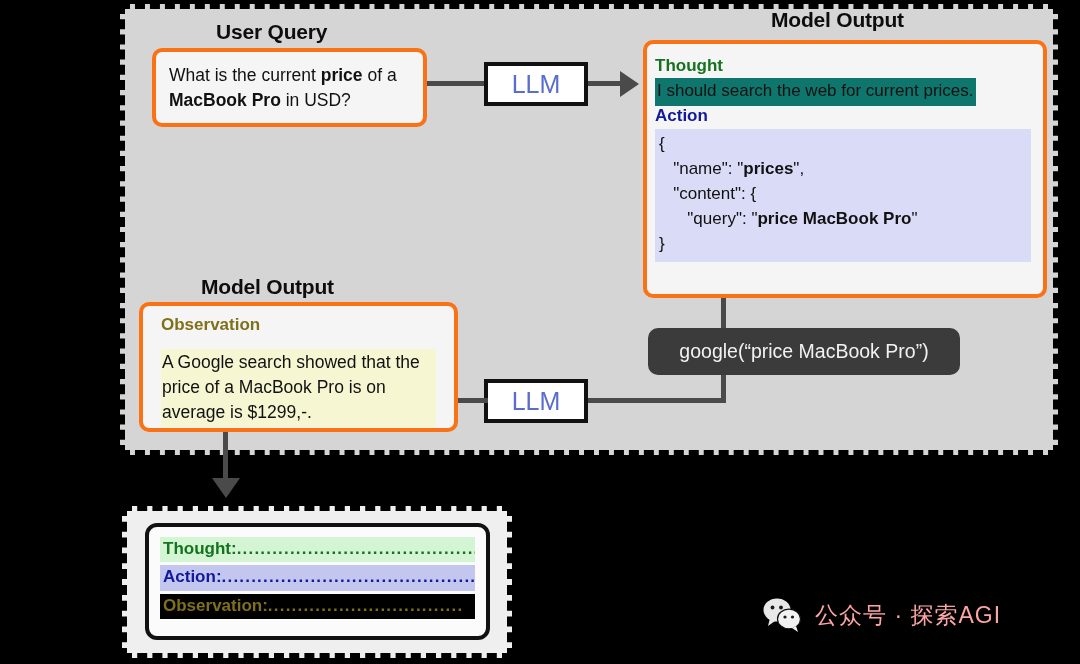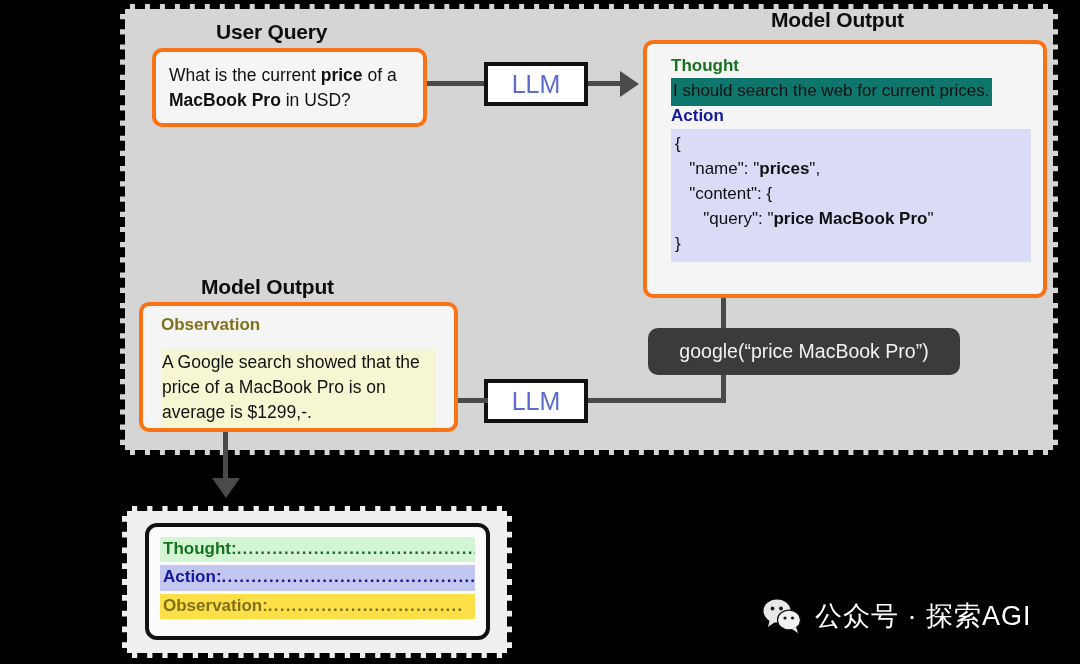--- a/index.html
+++ b/index.html
@@ -63,21 +63,21 @@
     line-height: 1.45;
   }
   #user-query-text b { font-weight: bold; }
 
   
   #model-output-box {
     left: 643px;
     top: 40px;
     width: 404px;
     height: 258px;
-    padding: 12px 12px 10px 24px;
+    padding: 12px 12px 10px 8px;
   }
   .mo-head {
     font-size: 17px;
     font-weight: bold;
     line-height: 1.2;
   }
   #thought-head { color: #15731f; }
   #action-head  { color: #13199c; margin-top: 0; }
   #thought-body {
     background: #0f766e;
@@ -232,36 +232,36 @@
     font-size: 17px;
     font-weight: bold;
     line-height: 1.32;
     padding: 1px 3px 2px 3px;
     margin-bottom: 3px;
     white-space: nowrap;
     overflow: hidden;
   }
   #legend-row-thought     { background: #d4f5d4; color: #15731f; }
   #legend-row-action      { background: #c3c7f0; color: #13199c; }
-  #legend-row-observation { background: #fde047; color: #80701a; }
+  #legend-row-observation { background: #000000; color: #80701a; }
   .legend-dots { letter-spacing: 1.2px; font-weight: bold; }
 
   
   #watermark {
     position: absolute;
     left: 763px;
     top: 598px;
     display: flex;
     align-items: center;
     gap: 12px;
   }
   #wechat-icon { display: block; }
   #watermark-text {
-    font-size: 27px;
-    color: #ffffff;
+    font-size: 23px;
+    color: #fca5a5;
     letter-spacing: 1px;
     white-space: nowrap;
   }
 </style>
 </head>
 <body>
 
 <div id="main-frame"></div>
 
 <div class="section-title" id="title-user-query">User Query</div>

